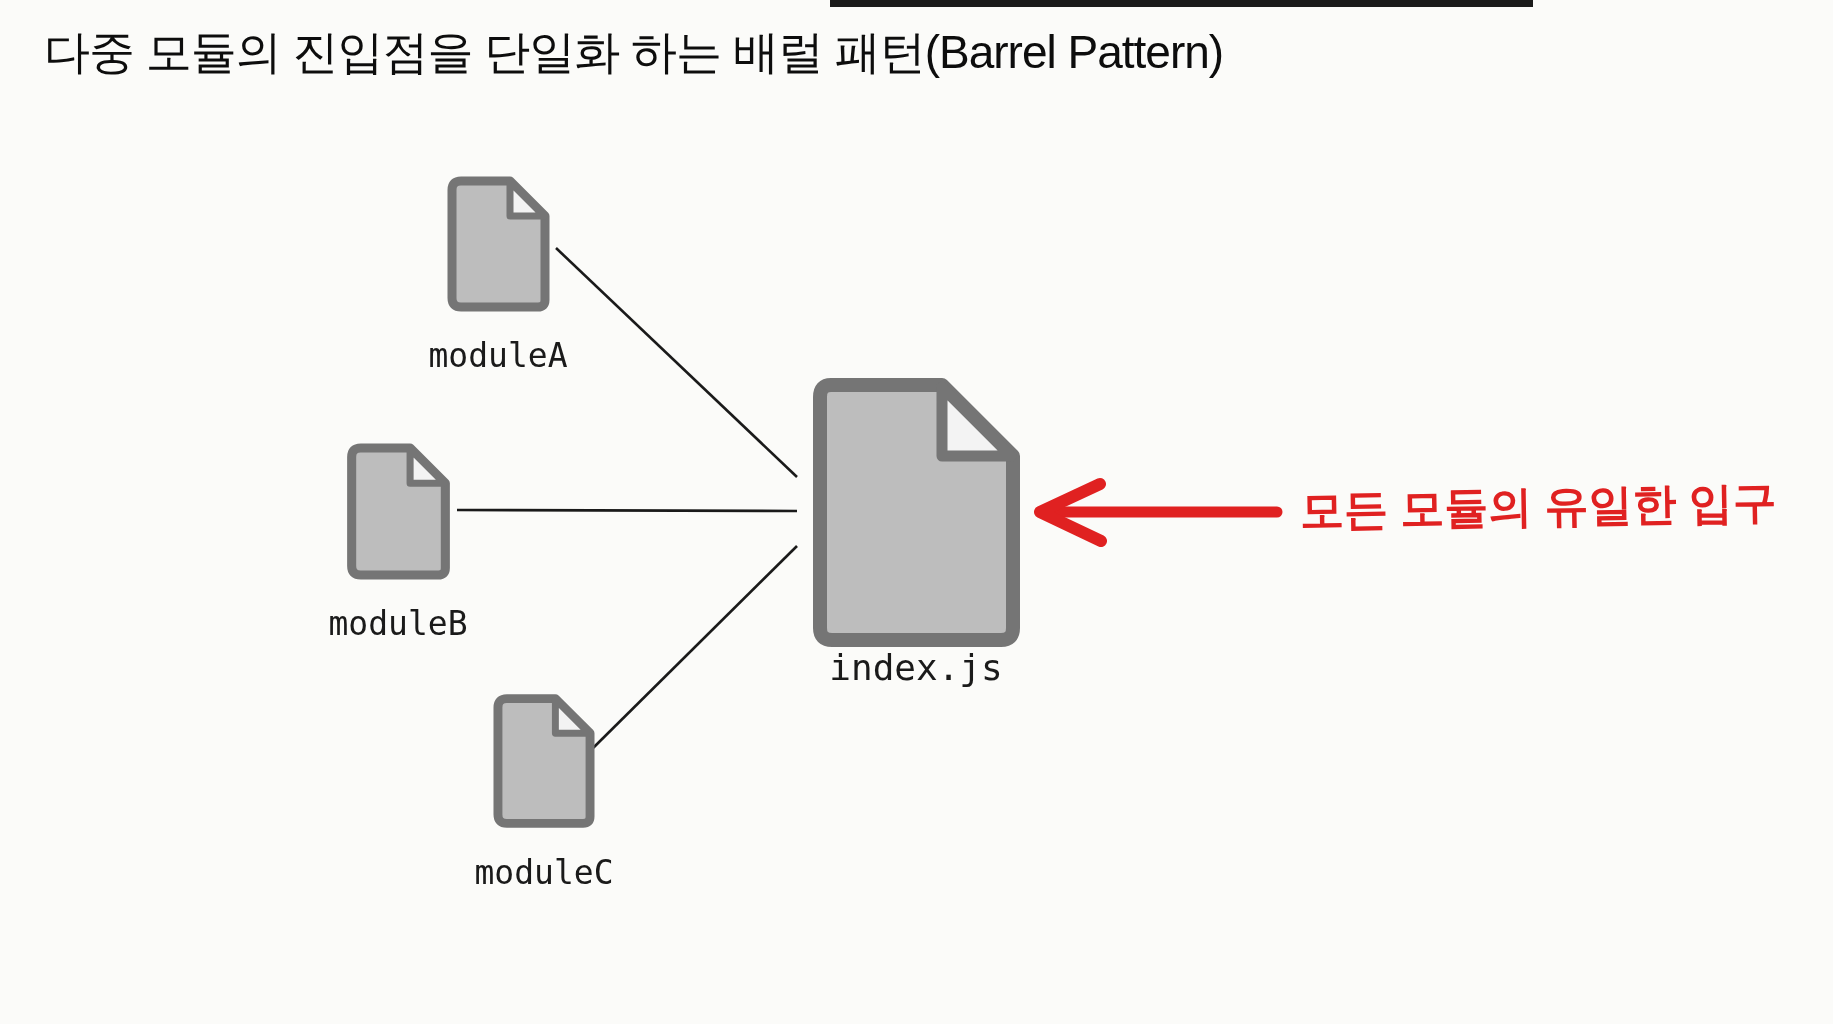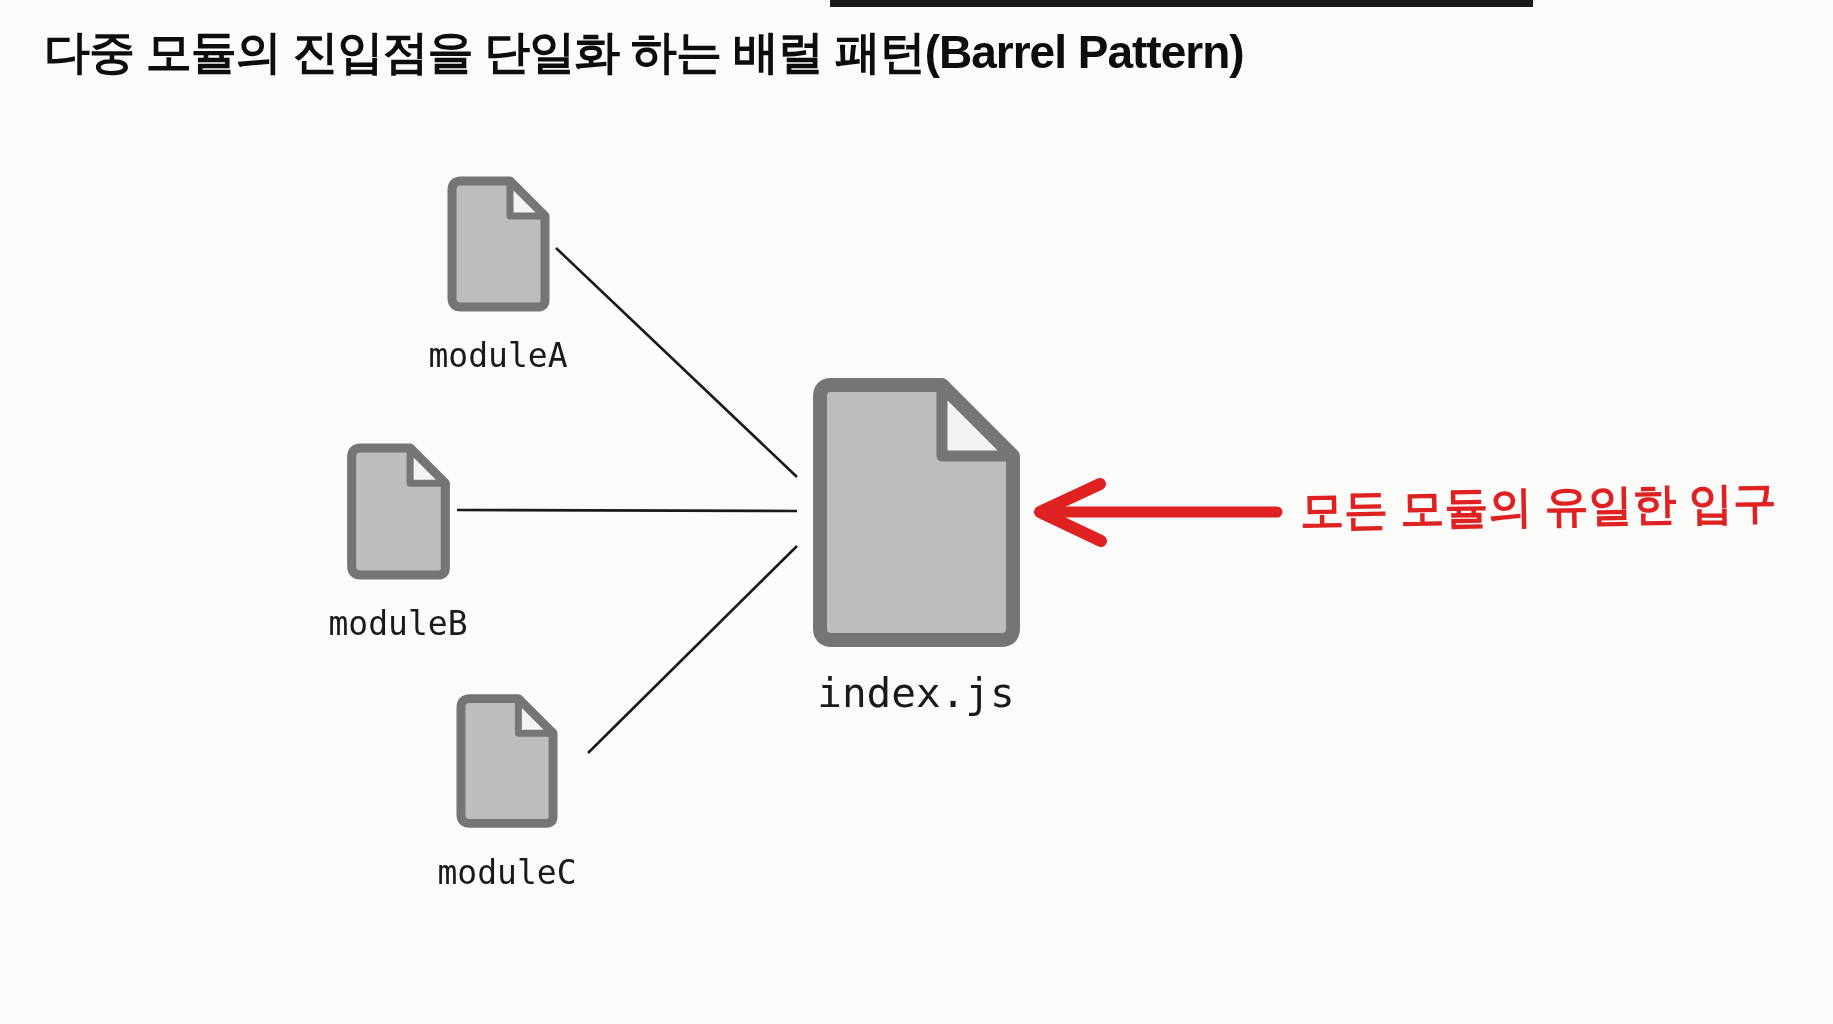--- a/index.html
+++ b/index.html
@@ -17,21 +17,21 @@
     position: absolute;
     left: 830px; top: 0;
     width: 703px; height: 7px;
     background: #1b1b1b;
   }
 
   .title {
     position: absolute;
     left: 44px; top: 22px;
     font-size: 46px;
-    font-weight: 700;
+    font-weight: 400;
     letter-spacing: -1px;
     color: #0d0d0d;
     white-space: nowrap;
   }
 
   .overlay {
     position: absolute;
     left: 0; top: 0;
     width: 1833px; height: 1024px;
     pointer-events: none;
@@ -43,27 +43,27 @@
   }
   .node .file-wrap { display: block; margin: 0 auto; }
   .node .label {
     font-family: "DejaVu Sans Mono", "Liberation Mono", monospace;
     color: #1a1a1a;
     white-space: nowrap;
   }
 
   .node-a { left: 388px; top: 176px; width: 220px; }
   .node-b { left: 288px; top: 443px; width: 220px; }
-  .node-c { left: 397px; top: 693px; width: 220px; }
+  .node-c { left: 434px; top: 693px; width: 220px; }
   .node-a .label, .node-b .label, .node-c .label {
     font-size: 33px; margin-top: 24px;
   }
 
   .node-index { left: 776px; top: 378px; width: 280px; }
-  .node-index .label { font-size: 41px; margin-top: 22px; }
+  .node-index .label { font-size: 36px; }
 
   .annotation {
     position: absolute;
     left: 1300px; top: 478px;
     width: 420px;
     font-size: 44px;
     font-weight: 600;
     color: #e02121;
     white-space: nowrap;
     transform: rotate(-1deg);

